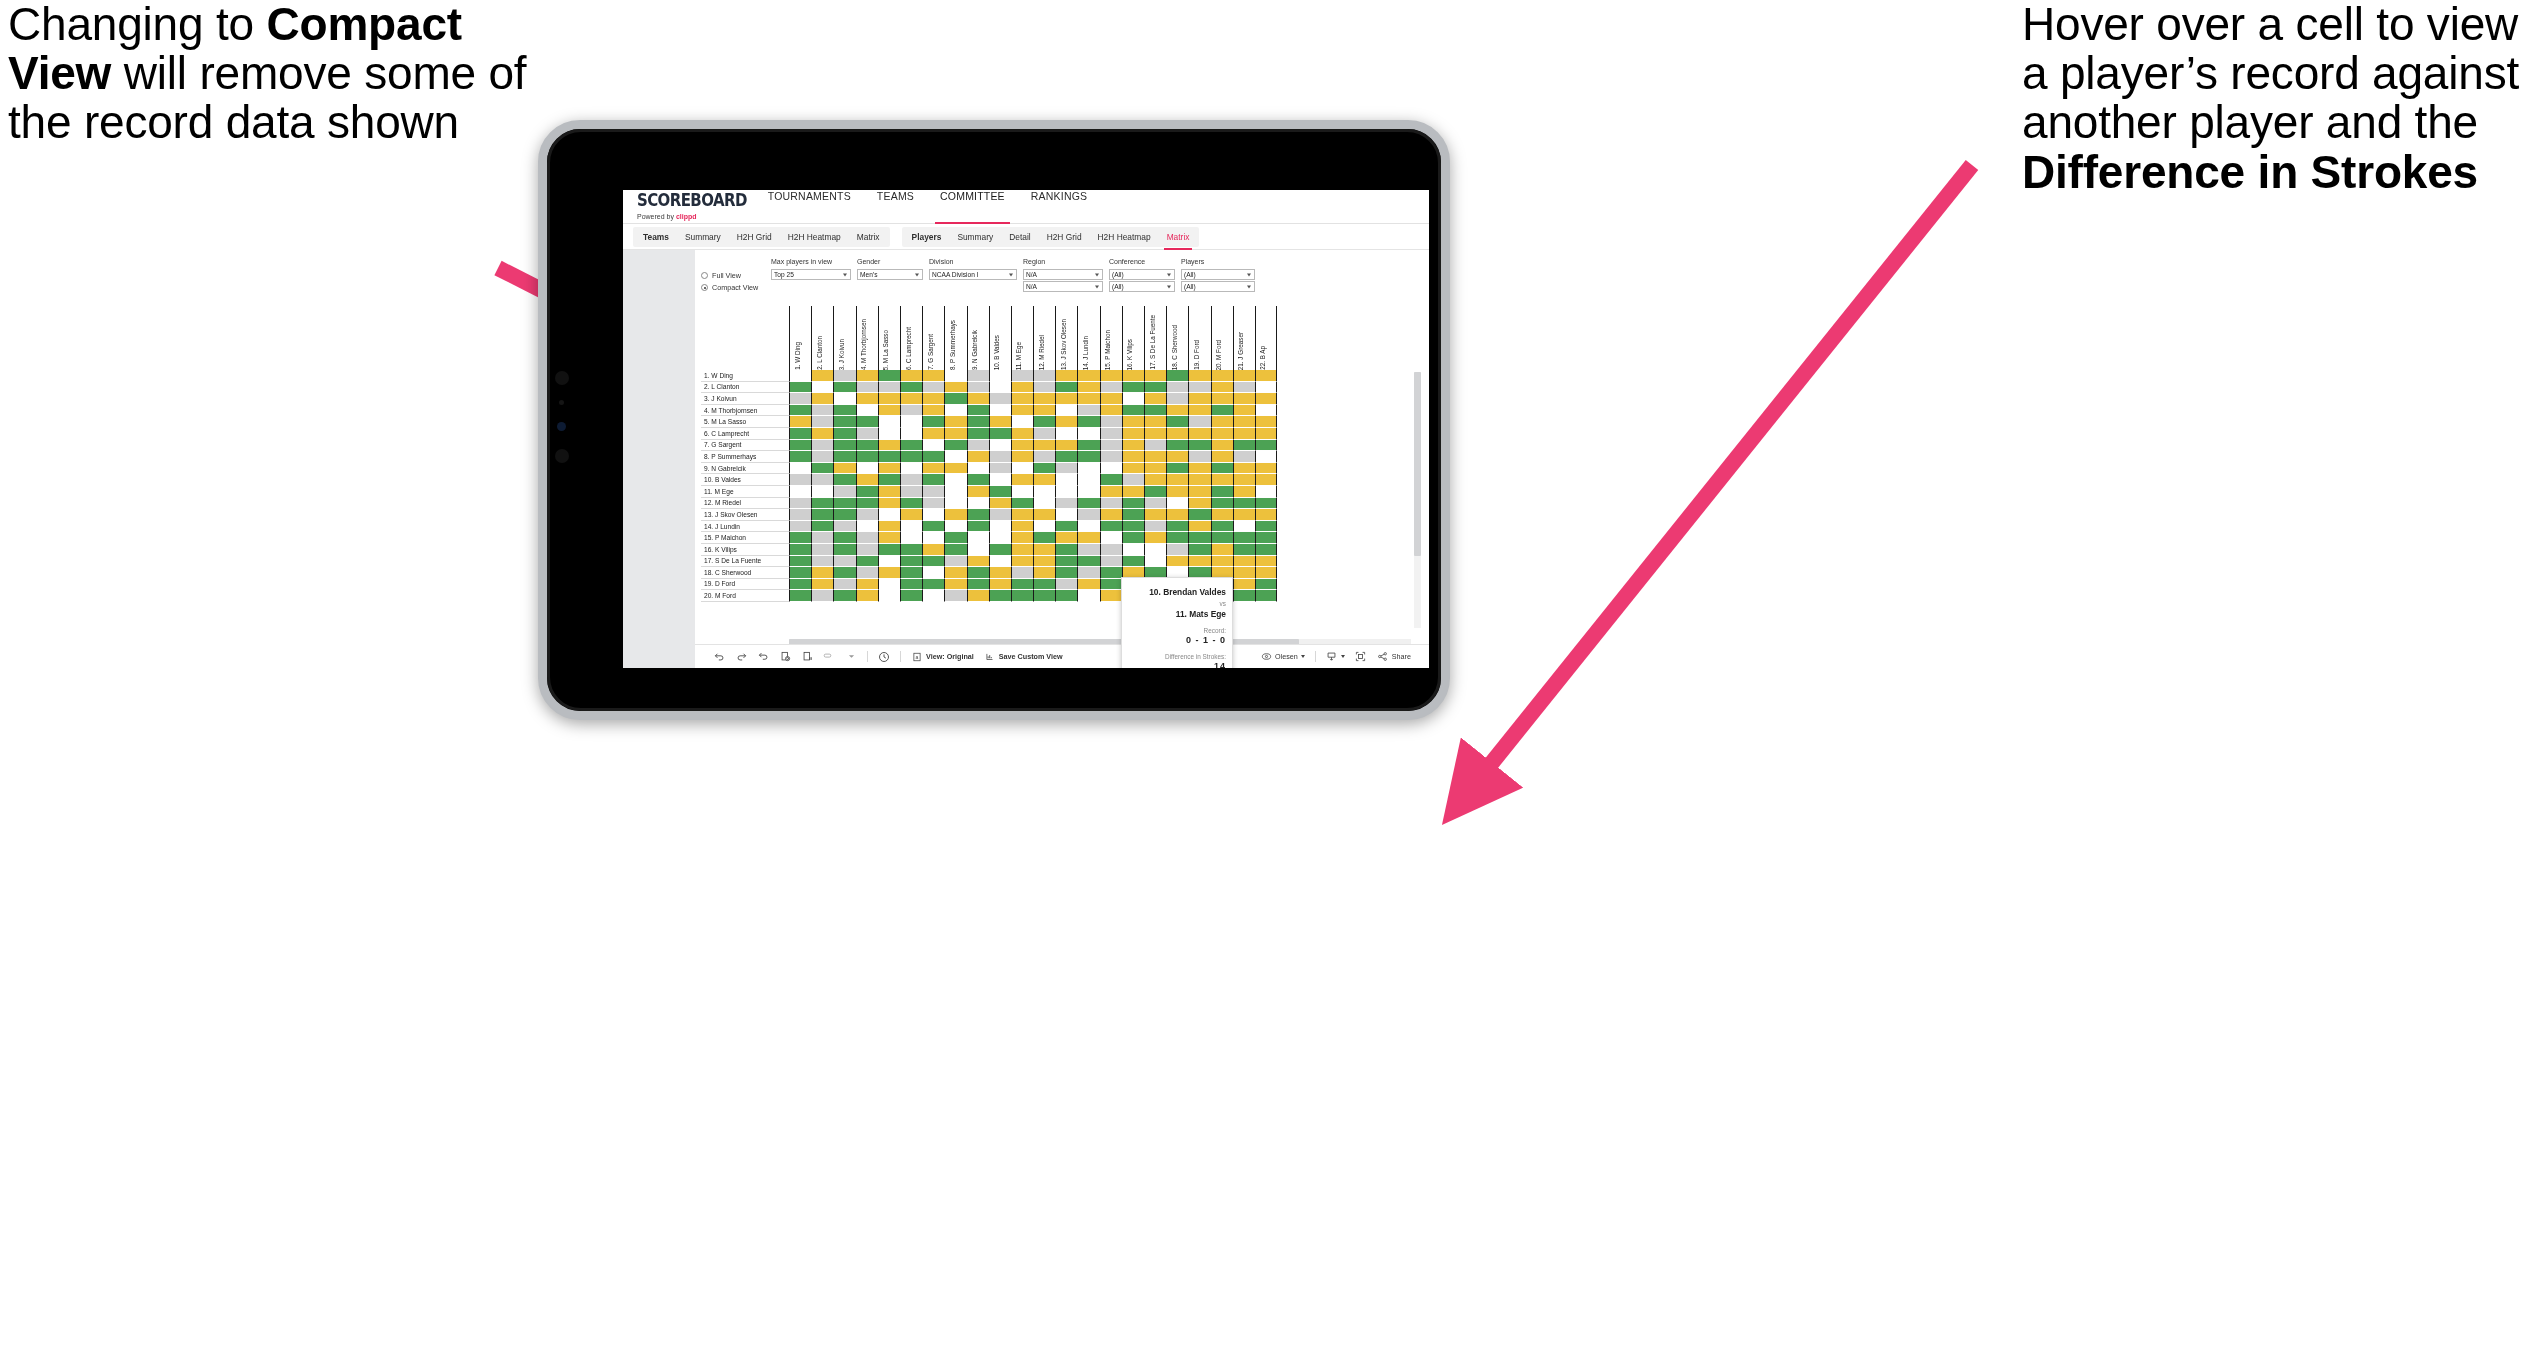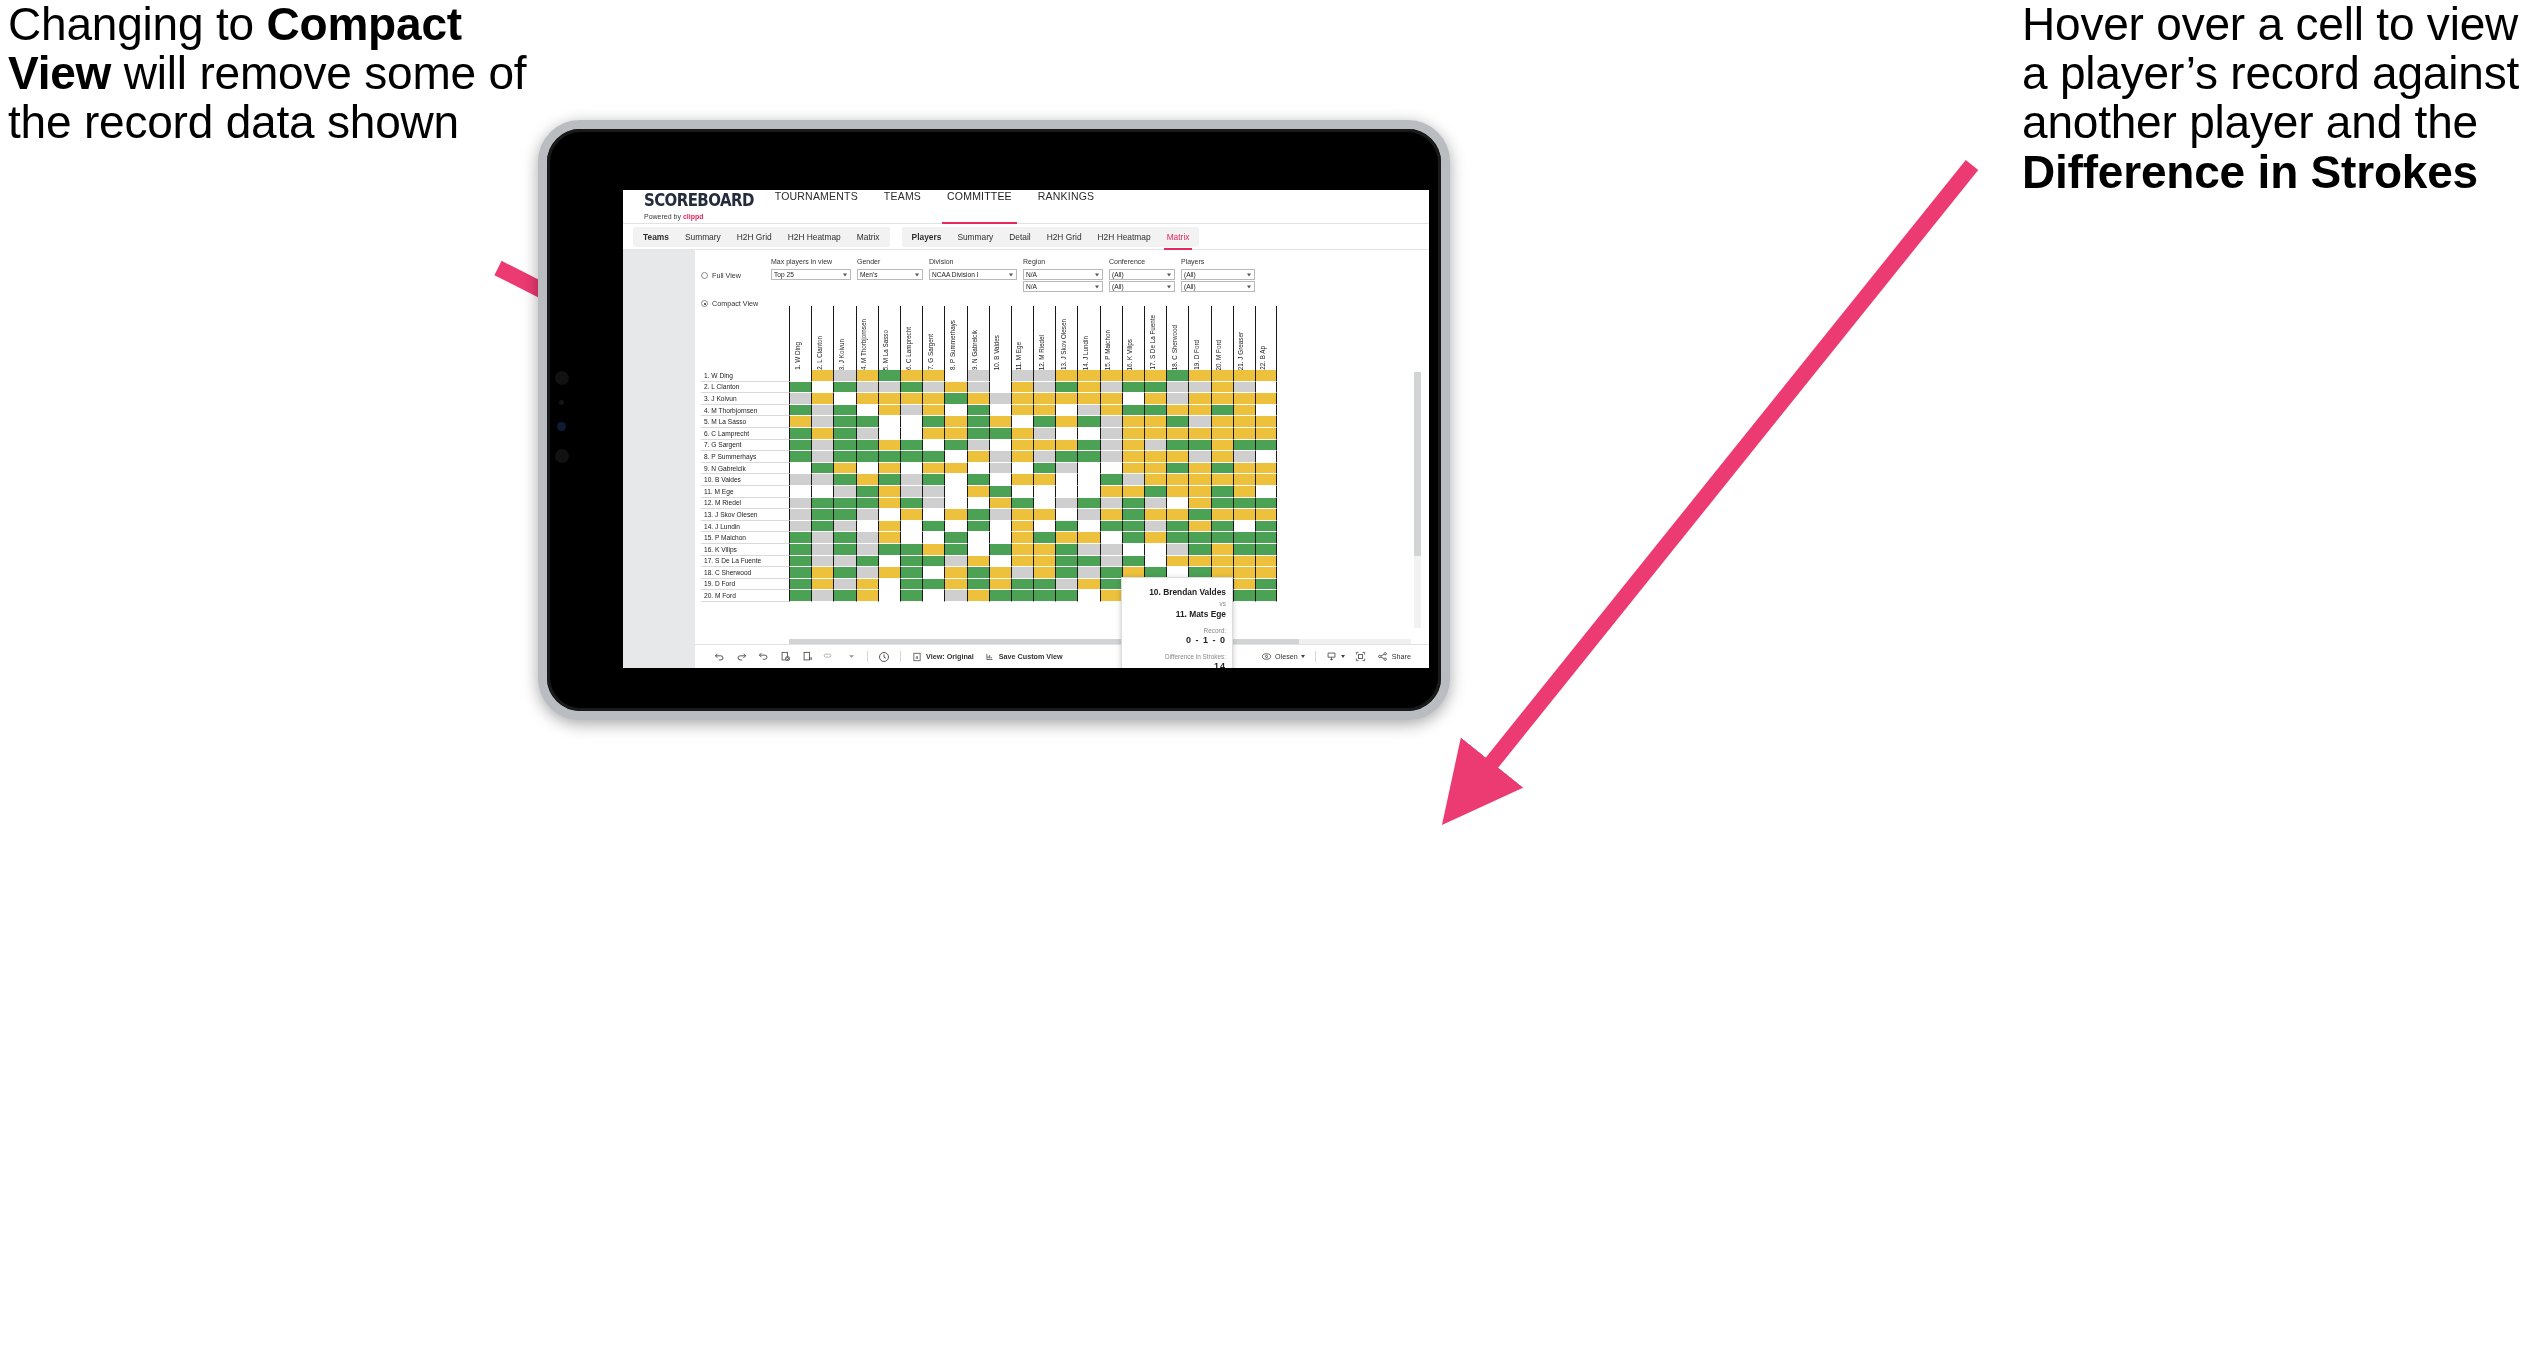--- a/index.html
+++ b/index.html
@@ -60,21 +60,21 @@
   }
 
   
   #app-header {
     height: 34px;
     background:#fff;
     border-bottom: 1px solid #e2e2e2;
     display:flex; align-items:flex-end;
     position:relative;
   }
-  #brand { padding: 0 8px 3px 21px; line-height:1; }
+  #brand { padding: 0 8px 3px 14px; line-height:1; }
   #brand-title {
     font-family: "DejaVu Sans", sans-serif;
     font-weight: bold;
     font-size: 15px;
     letter-spacing: -0.6px;
     color:#232c3b;
     display:block;
     transform: scaleY(1.12);
     transform-origin: left bottom;
   }
@@ -118,21 +118,21 @@
   }
   #viz-card {
     position:absolute; left:72px; top:0; right:0; bottom:0;
     background:#fff;
   }
 
   
   #filters { display:flex; padding:8px 0 0 6px; gap:0; }
   .fcol { margin-right:6px; }
   .flabel { font-size:7px; color:#333; margin-bottom:2px; height:9px; }
-  .radio-wrap { display:flex; flex-direction:column; gap:19px; padding-top:2px; width:64px; }
+  .radio-wrap { display:flex; flex-direction:column; gap:3px; padding-top:2px; width:64px; }
   .radio-row { display:flex; align-items:center; gap:4px; font-size:7.2px; color:#333; cursor:pointer; }
   .radio {
     width:7px; height:7px; border-radius:50%; border:1px solid #888; background:#fff;
     position:relative; flex:none;
   }
   .radio.on::after{
     content:""; position:absolute; left:1.5px; top:1.5px; width:2.6px; height:2.6px;
     border-radius:50%; background:#333;
   }
   .sel {

